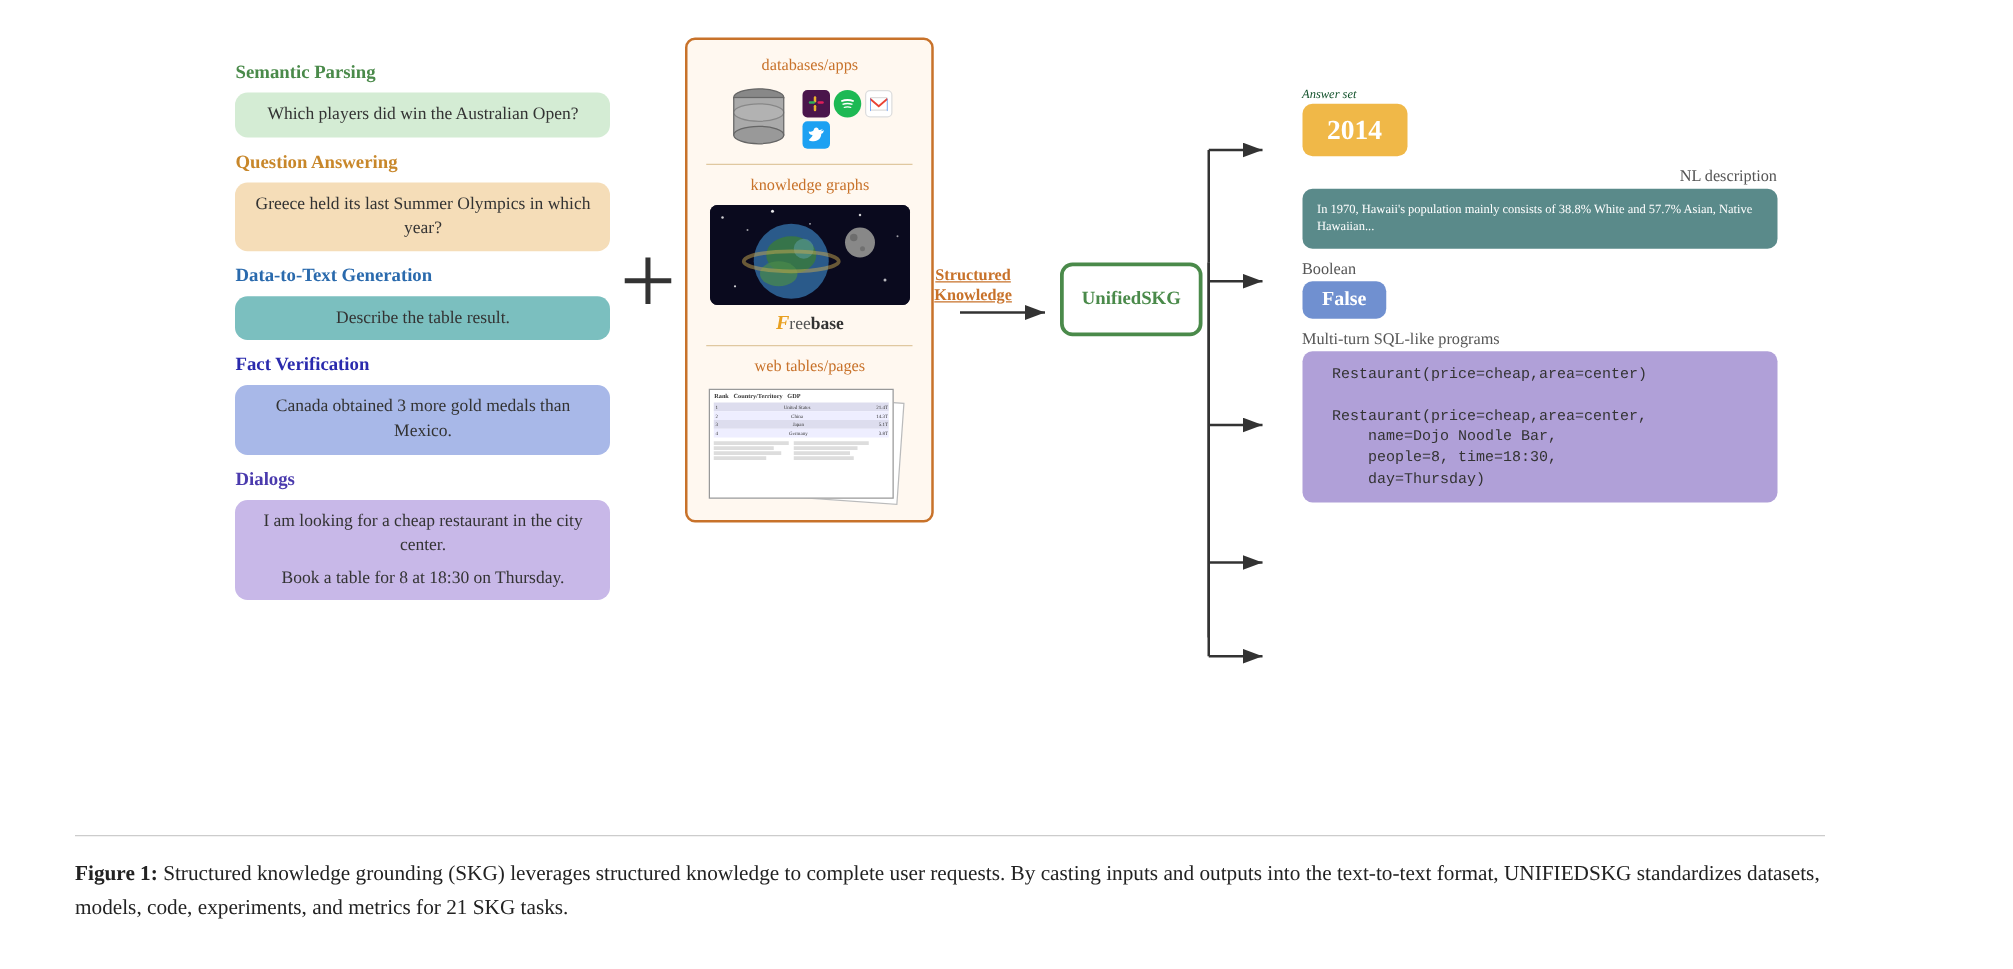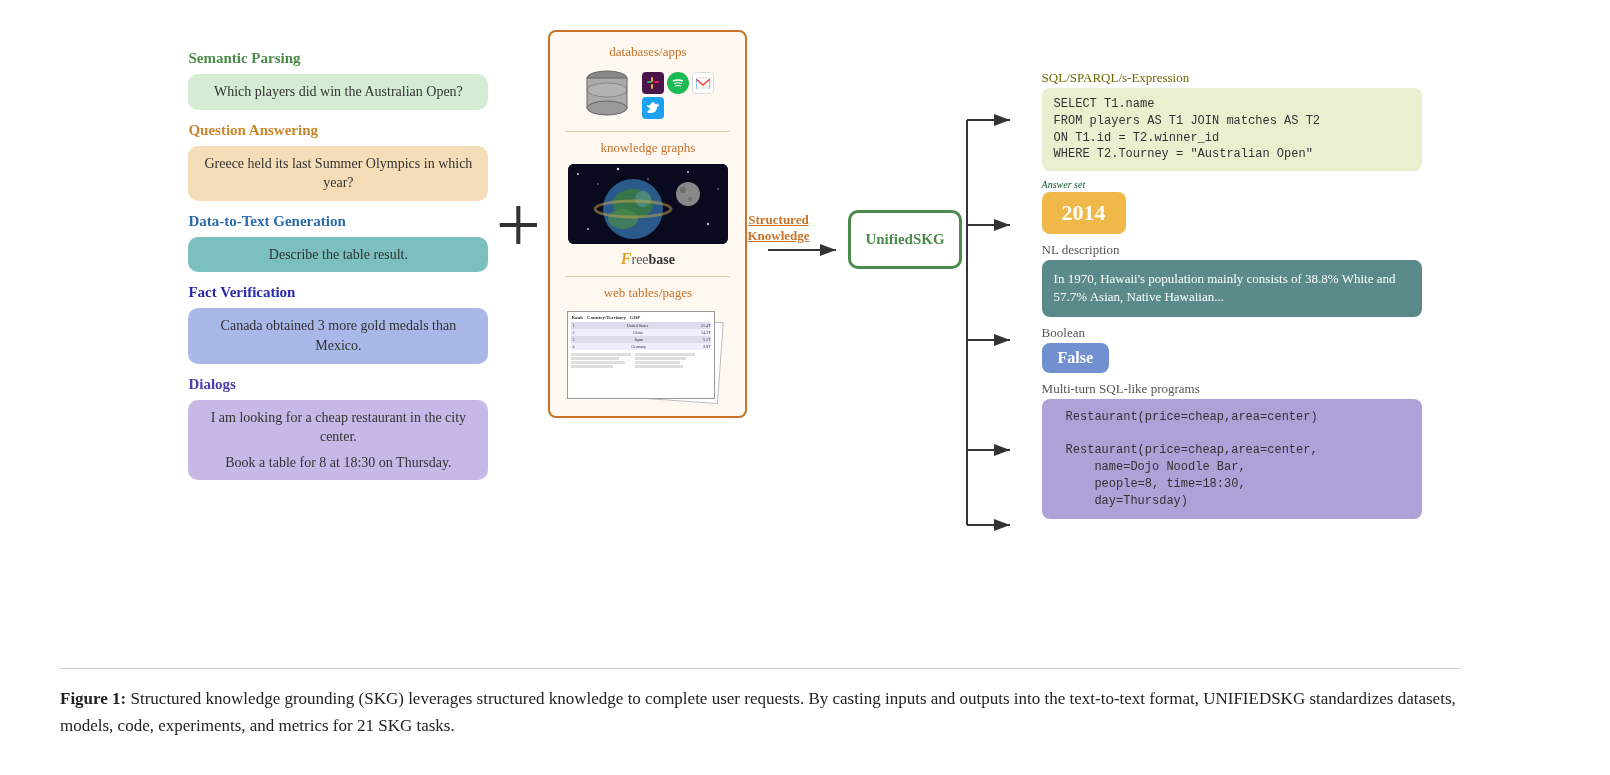--- a/index.html
+++ b/index.html
@@ -236,25 +236,25 @@
       background: #f0b848;
       color: #fff;
       font-size: 22px;
       font-weight: bold;
       text-align: center;
       border-radius: 8px;
       padding: 8px 20px;
       display: inline-block;
     }
 
-    .nl-label-text { color: #555; font-size: 13px; }
+    .nl-label-text { color: #555; font-size: 13px; text-align: right; }
     .nl-bubble {
       background: #5a8a8a;
       color: #fff;
-      font-size: 13px;
+      font-size: 10px;
       border-radius: 8px;
       padding: 10px 12px;
     }
 
     .bool-label-text { color: #555; font-size: 13px; }
     .bool-bubble {
       background: #7090d0;
       color: #fff;
       font-size: 16px;
       font-weight: bold;
@@ -503,27 +503,20 @@
 
         <line x1="5" y1="390" x2="48" y2="390" stroke="#333" stroke-width="2" marker-end="url(#ah2)"></line>
 
         <line x1="5" y1="465" x2="48" y2="465" stroke="#333" stroke-width="2" marker-end="url(#ah2)"></line>
 
         <line x1="5" y1="150" x2="5" y2="465" stroke="#333" stroke-width="2"></line>
       </svg>
 
       <div class="right-col">
 
-        <div>
-          <div class="output-label sql-label-text">SQL/SPARQL/s-Expression</div>
-          <div class="output-bubble sql-bubble" style="white-space:pre;">SELECT T1.name
-FROM players AS T1 JOIN matches AS T2
-ON T1.id = T2.winner_id
-WHERE T2.Tourney = "Australian Open"</div>
-        </div>
 
         <div>
           <div class="output-label answer-label-text">Answer set</div>
           <div class="answer-bubble">2014</div>
         </div>
 
         <div>
           <div class="output-label nl-label-text">NL description</div>
           <div class="output-bubble nl-bubble">In 1970, Hawaii's population mainly consists of 38.8% White and 57.7% Asian, Native Hawaiian...</div>
         </div>

